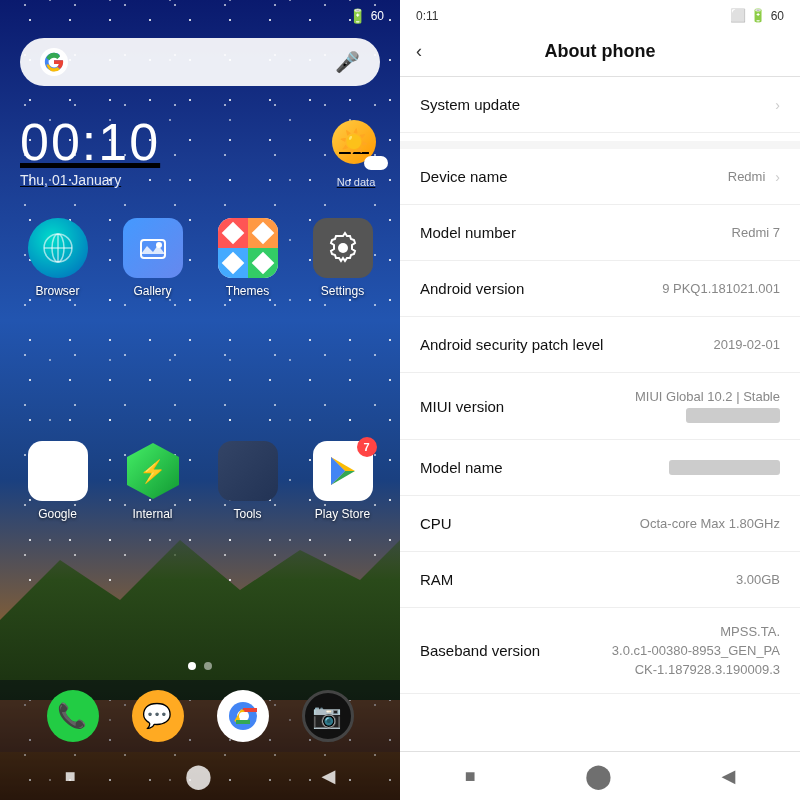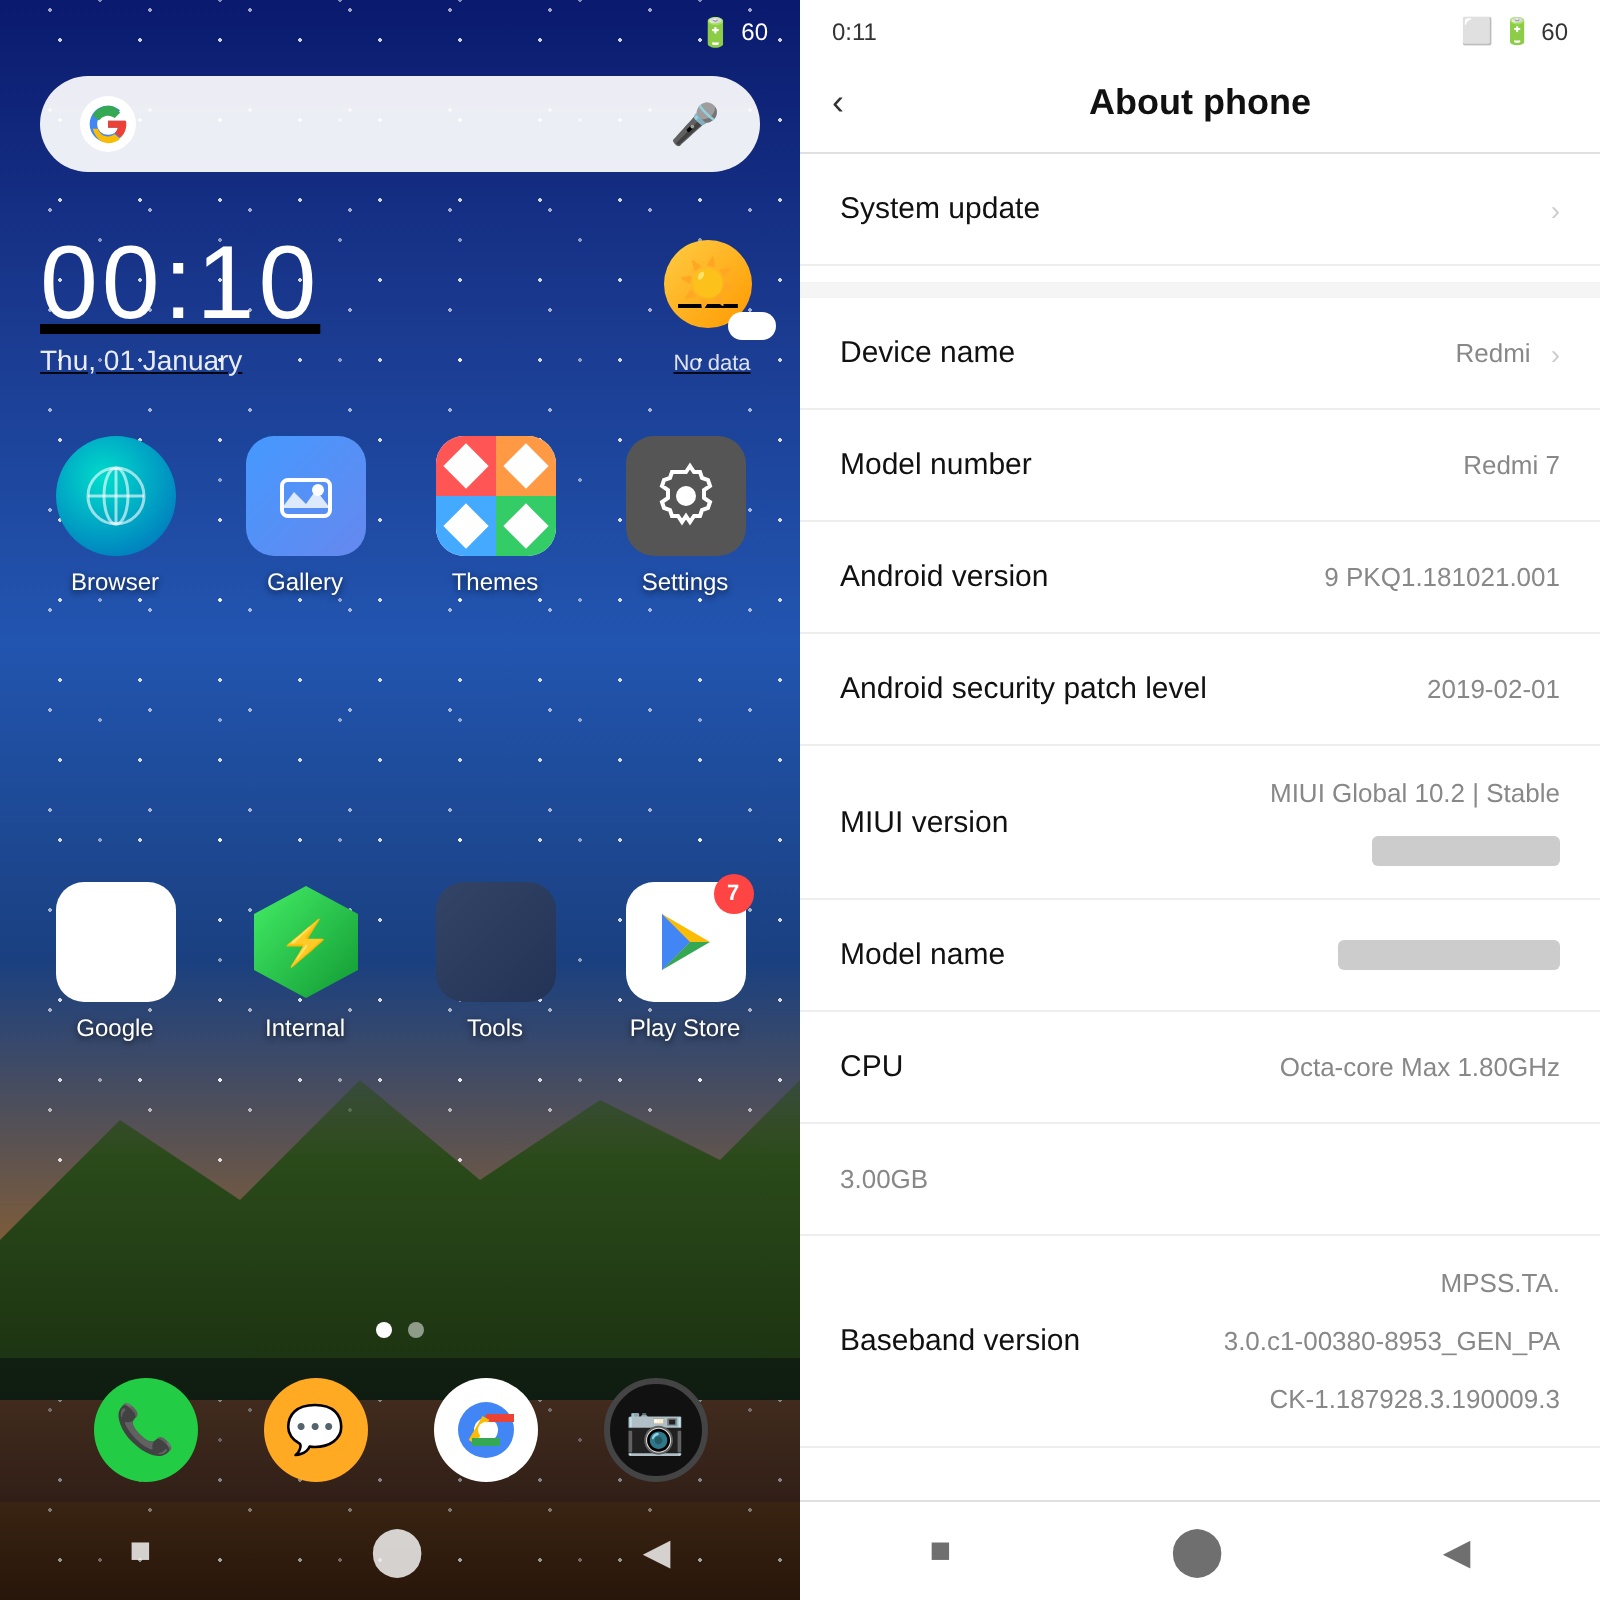--- a/index.html
+++ b/index.html
@@ -310,21 +310,21 @@
       gap: 6px;
       color: #888;
       font-size: 13px;
       text-align: right;
       max-width: 200px;
     }
 
     .row-right.multi-line {
       flex-direction: column;
       align-items: flex-end;
-      gap: 14px;
+      gap: 4px;
     }
 
     .chevron-right {
       color: #ccc;
       font-size: 14px;
       margin-left: 4px;
     }
 
     
     .system-update-row {
@@ -605,20 +605,21 @@
     </div>
 
     <div class="settings-row">
       <span class="row-left">CPU</span>
       <div class="row-right">
         <span>Octa-core Max 1.80GHz</span>
       </div>
     </div>
 
     <div class="settings-row">
+      <span class="row-left">RAM</span>
       <div class="row-right">
         <span>3.00GB</span>
       </div>
     </div>
 
 
     <div class="settings-row">
       <span class="row-left">Baseband version</span>
       <div class="row-right multi-line">
         <span>MPSS.TA.</span>

